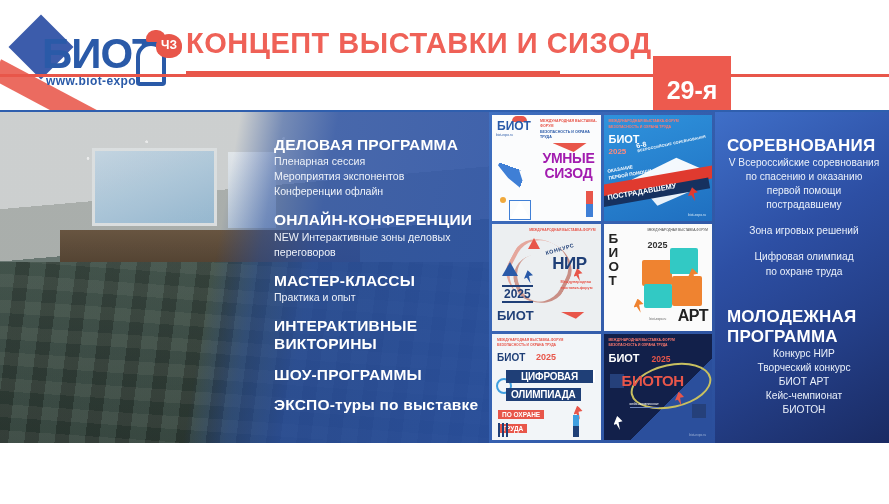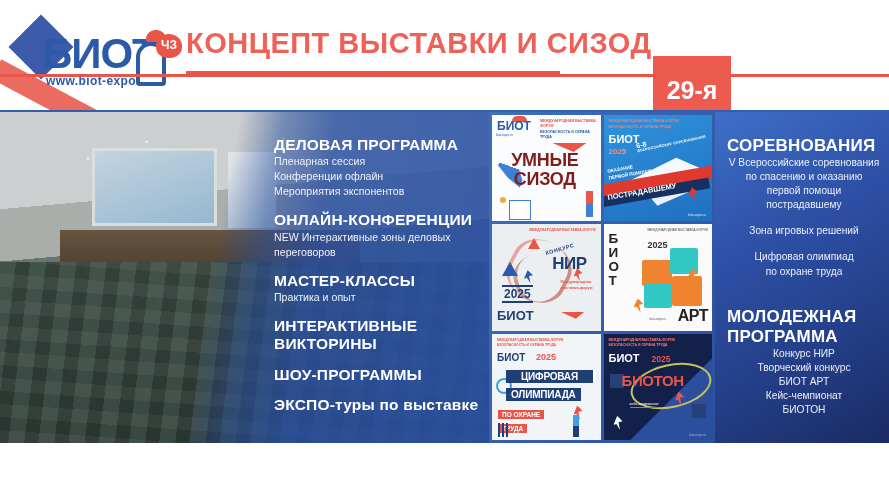--- a/index.html
+++ b/index.html
@@ -83,22 +83,22 @@
          display:grid; grid-template-columns:1fr 1fr; grid-template-rows:1fr 1fr 1fr; gap:3px; }
   .poster { position:relative; overflow:hidden; }
 
   
   .p1 { background:#fbfcfd; }
   .p1 .lg { position:absolute; left:5px; top:4px; font-size:12px; font-weight:bold; color:#2a5aa8; }
   .p1 .hl { position:absolute; left:20px; top:1px; width:15px; height:6px; background:#e8564a; border-radius:5px 5px 0 0; }
   .p1 .sub { position:absolute; left:4px; top:18px; font-size:3.2px; color:#2a5aa8; }
   .p1 .hdr { position:absolute; left:48px; top:4px; font-size:3.6px; font-weight:bold; color:#e8564a; line-height:1.5; }
   .p1 .hdr b { color:#2a5aa8; }
-  .p1 .big { position:absolute; right:22px; top:36px; text-align:center; font-size:18px;
-             font-weight:bold; color:#7f1d1d; line-height:1.05; letter-spacing:-.3px; }
+  .p1 .big { position:absolute; right:6px; top:36px; text-align:center; font-size:14px;
+             font-weight:bold; color:#a21caf; line-height:1.05; letter-spacing:-.3px; }
   .p1 .fig { position:absolute; left:6px; top:36px; width:46px; height:42px;
              background:conic-gradient(from 200deg at 60% 50%, #3f7fd6 0 25%, transparent 25%);
              clip-path:polygon(18% 0,62% 18%,100% 52%,46% 46%,62% 100%,22% 64%,0 34%); }
   .p1 .tri { position:absolute; left:18px; top:86px; width:0;height:0;
              border-left:10px solid transparent;border-right:10px solid transparent;border-bottom:18px solid #fff;
              outline:1px solid #3f7fd6; }
   .p1 .dot { position:absolute; left:8px; top:82px; width:6px; height:6px; border-radius:50%; background:#f0a93c; }
   .p1 .bar { position:absolute; right:8px; bottom:4px; width:7px; height:26px;
              background:linear-gradient(180deg,#e8564a 50%,#3f7fd6 50%); }
   .p1 .arw { position:absolute; right:14px; top:28px; width:34px; height:9px; background:#e8564a;
@@ -264,22 +264,22 @@
         <div class="photo-screen"></div>
         <div class="photo-banner"></div>
         <div class="photo-stage"></div>
         <div class="photo-seats"></div>
       </div>
       <div class="photo-dark"></div>
 
       <div class="left-text">
         <div class="lt-h">ДЕЛОВАЯ ПРОГРАММА</div>
         <div class="lt-s">Пленарная сессия</div>
+        <div class="lt-s">Мероприятия экспонентов</div>
         <div class="lt-s">Конференции офлайн</div>
-        <div class="lt-s">Мероприятия экспонентов</div>
         <div class="gap-a"></div>
         <div class="lt-h">ОНЛАЙН-КОНФЕРЕНЦИИ</div>
         <div class="lt-s">NEW Интерактивные зоны деловых</div>
         <div class="lt-s">переговоров</div>
         <div class="gap-a"></div>
         <div class="lt-h">МАСТЕР-КЛАССЫ</div>
         <div class="lt-s">Практика и опыт</div>
         <div class="gap-a"></div>
         <div class="lt-h">ИНТЕРАКТИВНЫЕ</div>
         <div class="lt-h">ВИКТОРИНЫ</div>

